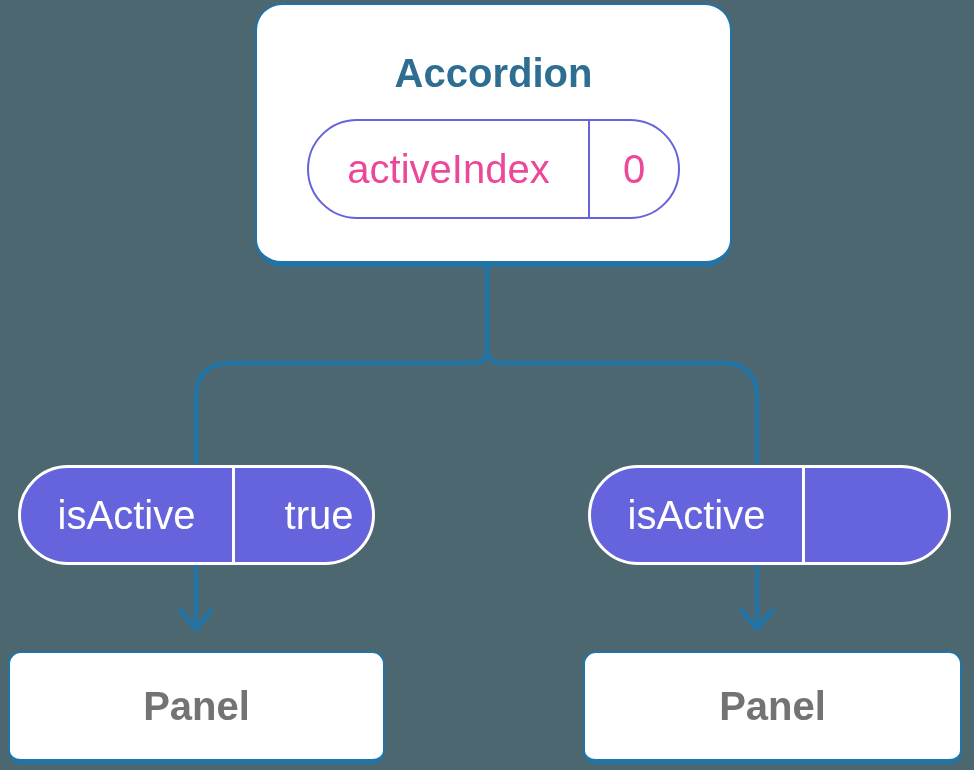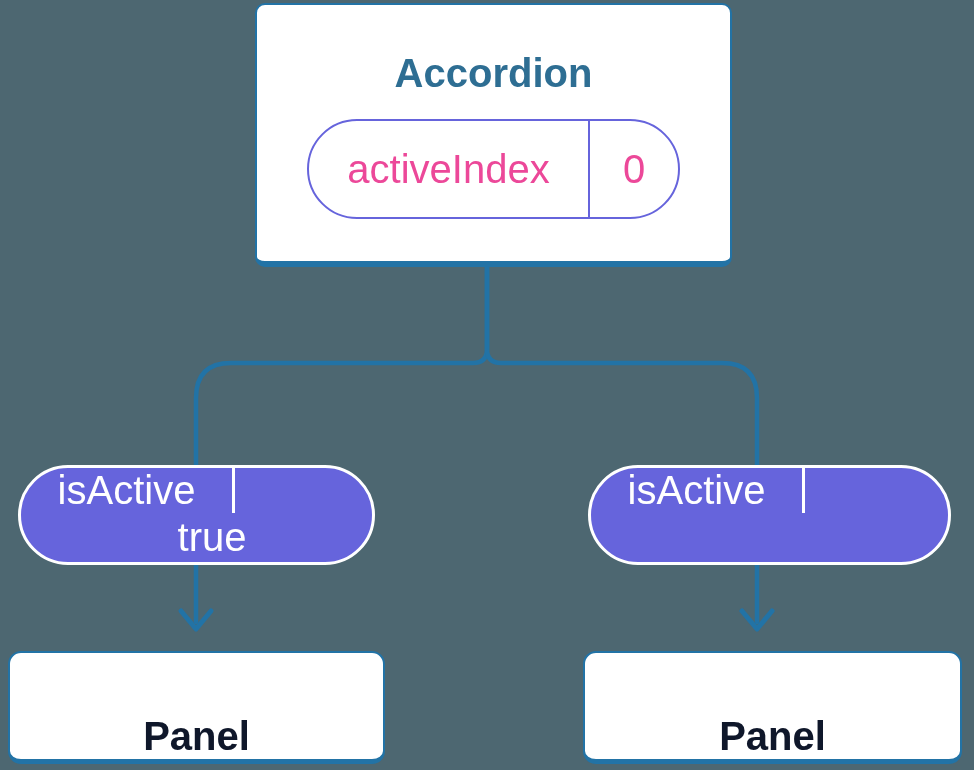--- a/index.html
+++ b/index.html
@@ -26,21 +26,21 @@
   .accordion-card {
     position: absolute;
     left: 255px;
     top: 3px;
     width: 477px;
     height: 264px;
     box-sizing: border-box;
     background: #ffffff;
     border: 2px solid #2273a6;
     border-bottom-width: 6px;
-    border-radius: 10px;
+    border-radius: 27px;
     display: flex;
     flex-direction: column;
     align-items: center;
   }
   .card-title {
     margin-top: 46px;
     font-size: 40px;
     line-height: 44px;
     font-weight: 600;
     color: #2e6e93;
@@ -77,21 +77,20 @@
     top: 465px;
     height: 100px;
     box-sizing: border-box;
     background: #6664dc;
     border: 3px solid #ffffff;
     border-radius: 50px;
     display: flex;
     align-items: stretch;
     color: #ffffff;
     font-size: 40px;
-    flex-direction: column;
   }
   .pill-left  { left: 18px;  width: 357px; }
   .pill-right { left: 588px; width: 363px; }
   .prop-name {
     width: 211px;
     display: flex;
     align-items: center;
     justify-content: center;
     border-right: 3px solid #ffffff;
   }
@@ -106,25 +105,25 @@
   .panel-box {
     position: absolute;
     top: 651px;
     height: 113px;
     box-sizing: border-box;
     background: #ffffff;
     border: 2px solid #2273a6;
     border-bottom-width: 5px;
     border-radius: 13px;
     display: flex;
-    align-items: flex-end;
+    align-items: center;
     justify-content: center;
     font-size: 40px;
     font-weight: 600;
-    color: #0f172a;
+    color: #737373;
   }
   .panel-left  { left: 8px;   width: 377px; }
   .panel-right { left: 583px; width: 379px; }
 </style>
 </head>
 <body>
 
 <div class="canvas">
 
   <svg class="connectors" viewBox="0 0 974 770" xmlns="http://www.w3.org/2000/svg">

